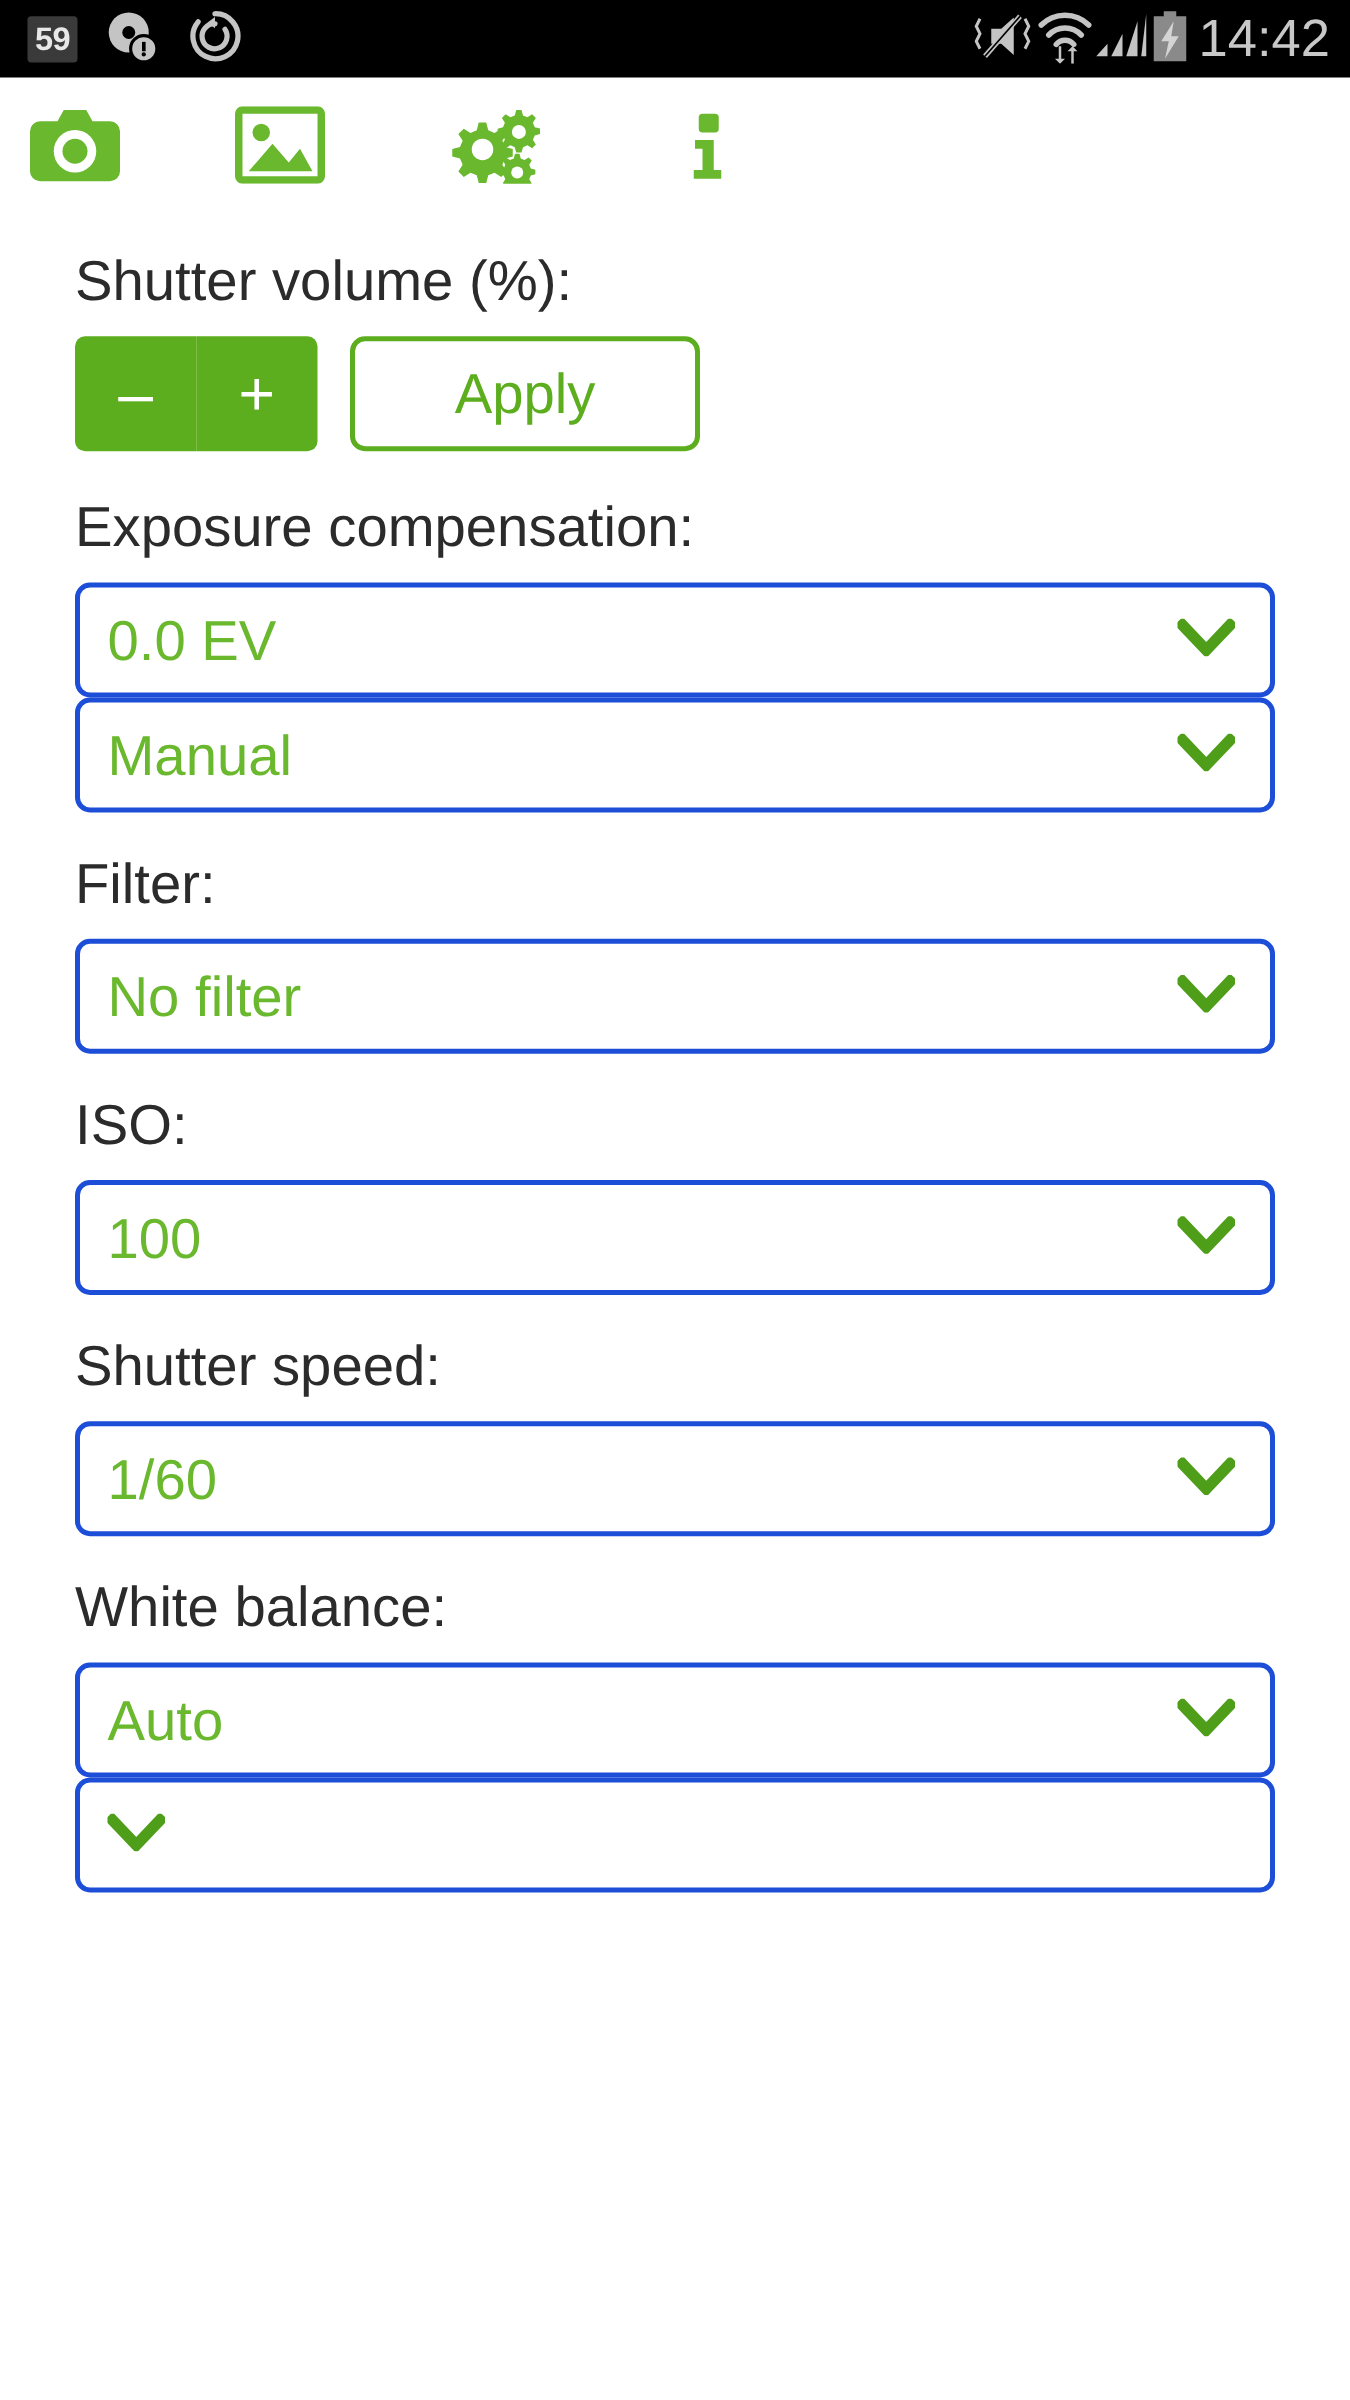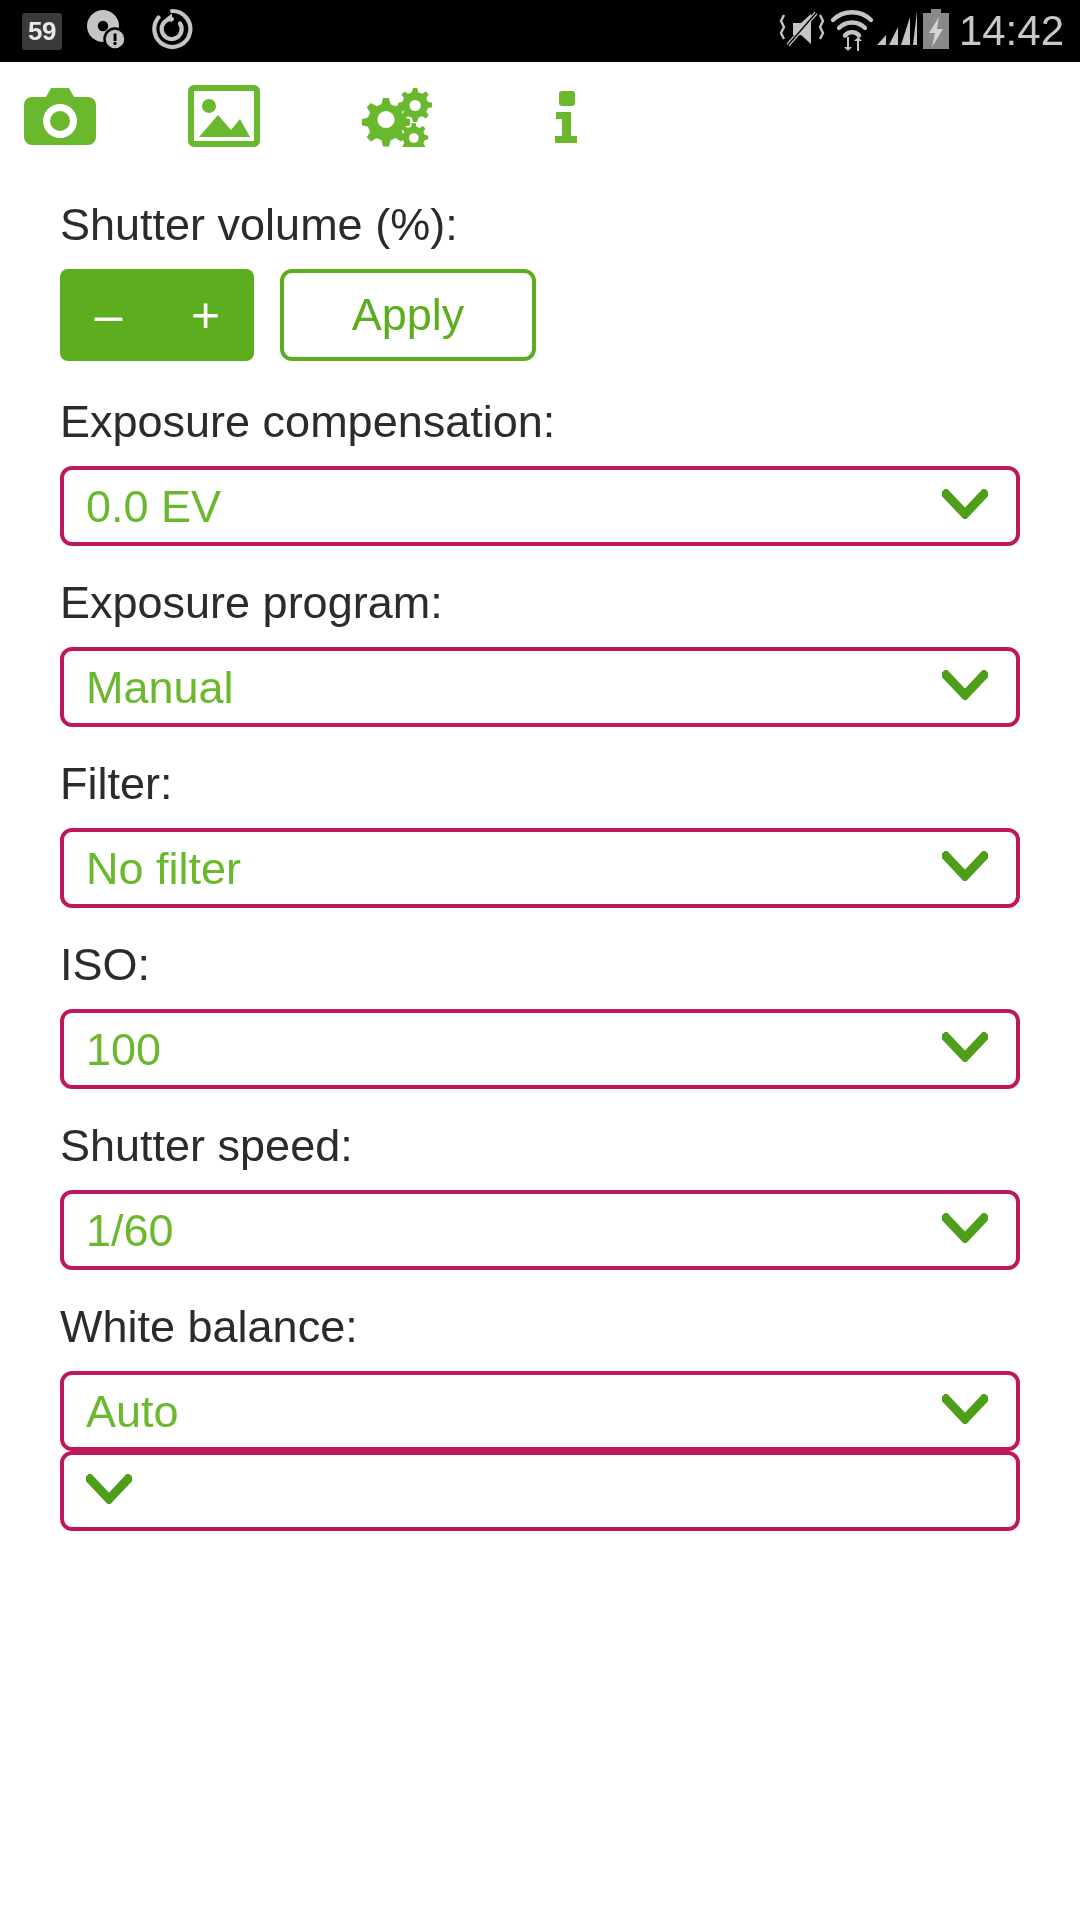--- a/index.html
+++ b/index.html
@@ -103,38 +103,38 @@
     background:#ffffff;
     border-top:4px solid #b0b0b0;
     border-bottom:4px solid #b0b0b0;
     display:flex;
     align-items:center;
     justify-content:center;
     font-size:45px;
     color:#2b2b2b;
   }
   .apply-btn{
-    width:256px;
+    width:280px;
     margin-left:26px;
     border:4px solid #5cae1e;
     border-radius:12px;
     background:#ffffff;
     color:#5cae1e;
     font-size:45px;
     font-family:"Liberation Sans", sans-serif;
     display:flex;
     align-items:center;
     justify-content:center;
     cursor:pointer;
   }
 
   
   .dropdown{
-    height:80px;
-    border:4px solid #be185d;
+    height:92px;
+    border:4px solid #1d4ed8;
     border-radius:12px;
     background:#ffffff;
     display:flex;
     align-items:center;
     padding:0 28px 0 22px;
     cursor:pointer;
   }
   .dd-value{
     flex:1;
     font-size:45px;
@@ -273,21 +273,20 @@
   <div class="field-label">Exposure compensation:</div>
   <div class="dropdown">
     <span class="dd-value">0.0 EV</span>
     <span class="chev">
       <svg width="46" height="30" viewBox="0 0 46 30">
           <path d="M4 5 L23 25 L42 5" fill="none" stroke="#4f9e19" stroke-width="9" stroke-linecap="square" stroke-linejoin="miter"></path>
         </svg>
     </span>
   </div>
 
-  <div class="field-label">Exposure program:</div>
   <div class="dropdown">
     <span class="dd-value">Manual</span>
     <span class="chev">
       <svg width="46" height="30" viewBox="0 0 46 30">
           <path d="M4 5 L23 25 L42 5" fill="none" stroke="#4f9e19" stroke-width="9" stroke-linecap="square" stroke-linejoin="miter"></path>
         </svg>
     </span>
   </div>
 
   <div class="field-label">Filter:</div>

